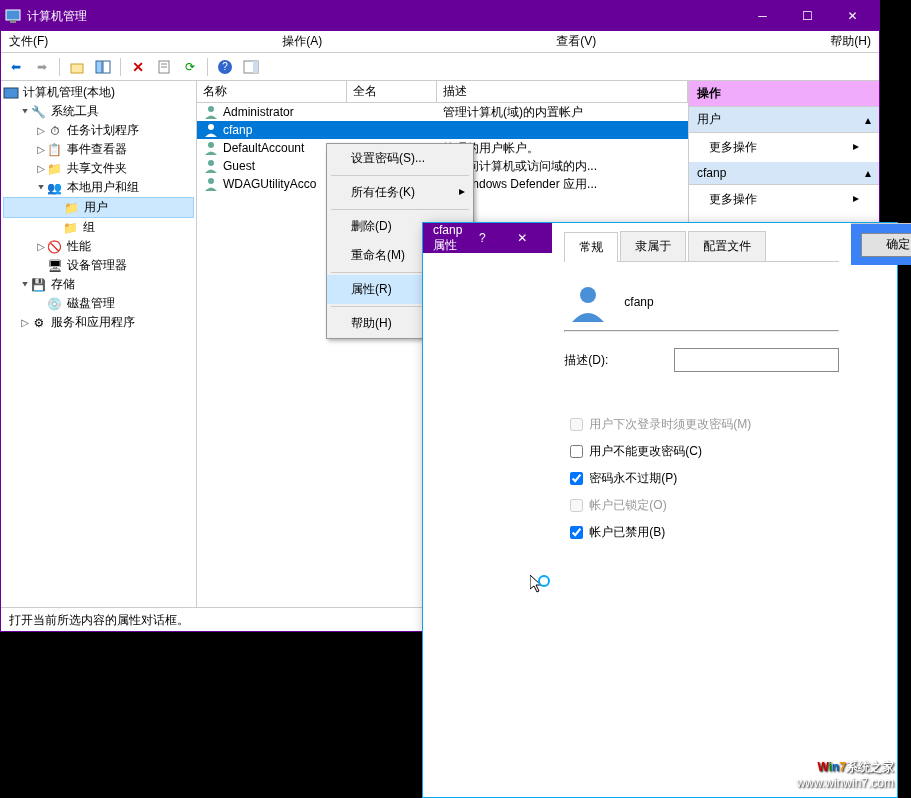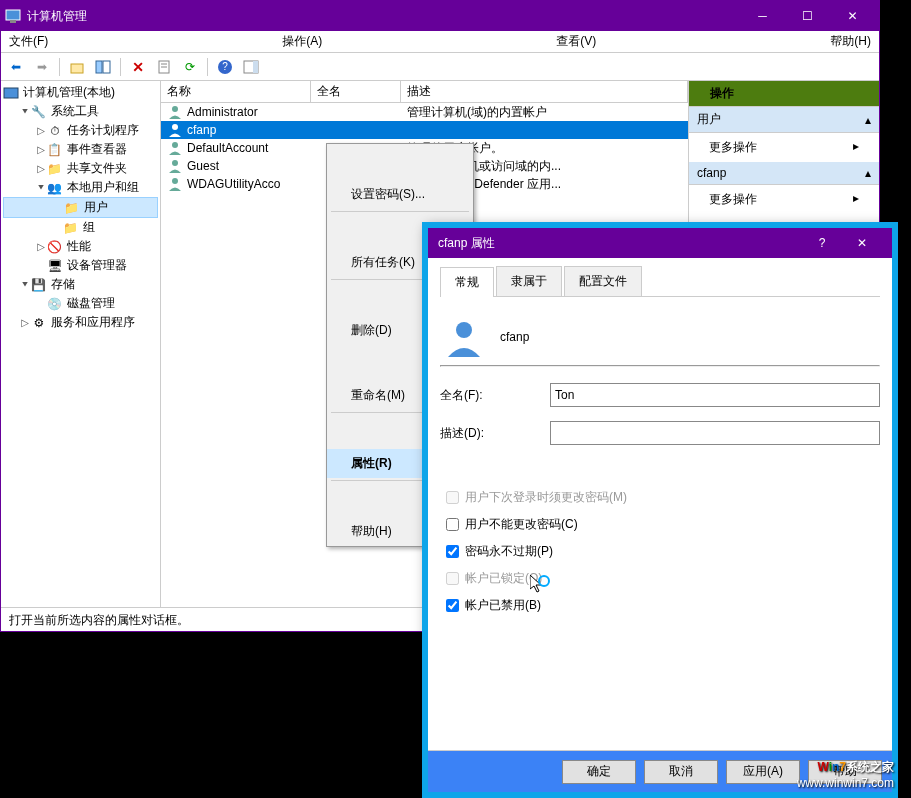--- a/index.html
+++ b/index.html
@@ -13,48 +13,48 @@
 .win-btn { width: 45px; height: 30px; display: flex; align-items: center; justify-content: center; color: #fff; }
 
 .menubar { height: 22px; display: flex; align-items: center; padding: 0 4px; gap: 12px; border-bottom: 1px solid #ccc; justify-content: space-between; }
 .menubar span { padding: 2px 4px; }
 
 .toolbar { height: 28px; display: flex; align-items: center; padding: 0 4px; gap: 4px; border-bottom: 1px solid #ccc; }
 .tb-btn { width: 22px; height: 22px; display: flex; align-items: center; justify-content: center; }
 .tb-sep { width: 1px; height: 18px; background: #ccc; margin: 0 2px; }
 
 .content { display: flex; height: calc(100% - 30px - 22px - 28px - 24px); }
-.tree-pane { width: 160px; border-right: 1px solid #ccc; overflow: auto; padding: 2px; }
+.tree-pane { width: 196px; border-right: 1px solid #ccc; overflow: auto; padding: 2px; }
 .tree-node { display: flex; align-items: center; padding: 1px 0; white-space: nowrap; }
 .tree-toggle { width: 12px; text-align: center; color: #555; font-size: 10px; }
 .tree-icon { width: 16px; height: 16px; margin-right: 4px; display: inline-flex; align-items: center; justify-content: center; }
 .tree-selected { background: #cce8ff; border: 1px solid #99d1ff; }
 .indent-1 { padding-left: 16px; } .indent-2 { padding-left: 32px; } .indent-3 { padding-left: 48px; }
 
 .list-pane { flex: 1; border-right: 1px solid #ccc; position: relative; }
 .list-header { display: flex; height: 22px; border-bottom: 1px solid #ccc; }
 .list-header div { padding: 2px 6px; border-right: 1px solid #ccc; }
 .list-row { display: flex; height: 18px; align-items: center; }
 .list-row.selected { background: #0078d7; color: #fff; }
 .list-cell { padding: 0 6px; display: flex; align-items: center; gap: 4px; overflow: hidden; white-space: nowrap; }
 
 .actions-pane { width: 190px; }
-.actions-header { background: #4d7c0f; padding: 4px 21px; border-bottom: 1px solid #ccc; font-weight: bold; }
+.actions-header { background: #f0abfc; padding: 4px 8px; border-bottom: 1px solid #ccc; font-weight: bold; }
 .actions-group { background: #d4e6f7; padding: 4px 8px; display: flex; justify-content: space-between; align-items: center; border-bottom: 1px solid #ccc; }
 .actions-item { padding: 6px 20px; display: flex; justify-content: space-between; }
 
 .statusbar { height: 24px; border-top: 1px solid #ccc; padding: 4px 8px; }
 
 .context-menu { position: absolute; background: #f0f0f0; border: 1px solid #999; box-shadow: 2px 2px 4px rgba(0,0,0,0.3); width: 148px; }
-.ctx-item { padding: 6px 24px; position: relative; margin-top: 36px; }
-.ctx-item.highlight { background: #cce8ff; font-weight: bold; }
+.ctx-item { padding: 6px 24px; position: relative; }
+.ctx-item.highlight { background: #cce8ff; }
 .ctx-sep { height: 1px; background: #ccc; margin: 2px 4px; }
 .ctx-arrow { position: absolute; right: 8px; }
 
-.dialog { position: absolute; top: 222px; left: 422px; width: 476px; height: 576px; background: #fff; border: 6px solid #0ea5e9; box-shadow: 4px 4px 12px rgba(0,0,0,0.4); display: flex; flex-direction: column; }
+.dialog { position: absolute; top: 222px; left: 422px; width: 476px; height: 576px; background: #fff; border: 1px solid #0ea5e9; box-shadow: 4px 4px 12px rgba(0,0,0,0.4); display: flex; flex-direction: row; }
 .dialog-title { height: 30px; background: #660099; color: #fff; display: flex; align-items: center; padding: 0 10px; }
 .dialog-title .title { flex: 1; }
 .dialog-body { flex: 1; padding: 8px 12px; }
 .tabstrip { display: flex; border-bottom: 1px solid #ccc; }
 .tab { padding: 6px 14px; border: 1px solid #ccc; border-bottom: none; margin-right: 2px; background: #fff; position: relative; top: 1px; }
 .tab.inactive { background: #f0f0f0; top: 0; }
 .form-row { display: flex; align-items: center; margin: 14px 0; }
 .form-label { width: 110px; }
 .form-input { flex: 1; height: 24px; border: 1px solid #888; padding: 2px 4px; }
 .check-row { display: flex; align-items: center; gap: 6px; margin: 10px 0; padding-left: 6px; }
@@ -335,24 +335,20 @@
     </div>
     <div style="display:flex;align-items:center;gap:16px;margin:20px 4px 8px">
       <svg width="40" height="40">
           <circle cx="20" cy="13" r="8" fill="#4a90d9"></circle>
           <path d="M4 40 Q20 22 36 40" fill="#4a90d9"></path>
         </svg>
       <span>cfanp</span>
     </div>
     <hr style="margin:8px 0 16px">
     <div class="form-row">
-      <div class="form-label">全名(F):</div>
-      <input class="form-input" value="Ton" style="">
-    </div>
-    <div class="form-row">
       <div class="form-label">描述(D):</div>
       <input class="form-input" value="" style="">
     </div>
     <div style="height:20px"></div>
     <div class="check-row disabled">
         <input type="checkbox" disabled="" style="">
         <span>用户下次登录时须更改密码(M)</span>
       </div>
     <div class="check-row">
         <input type="checkbox" style="">

